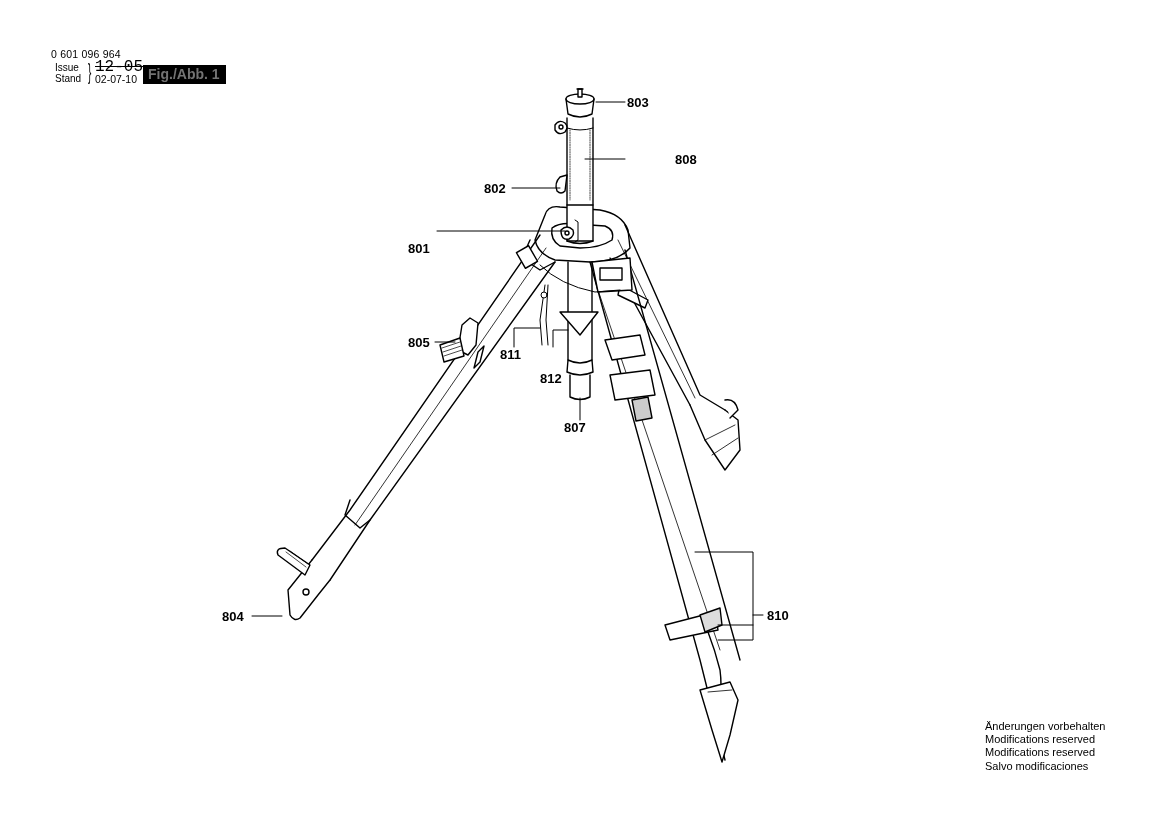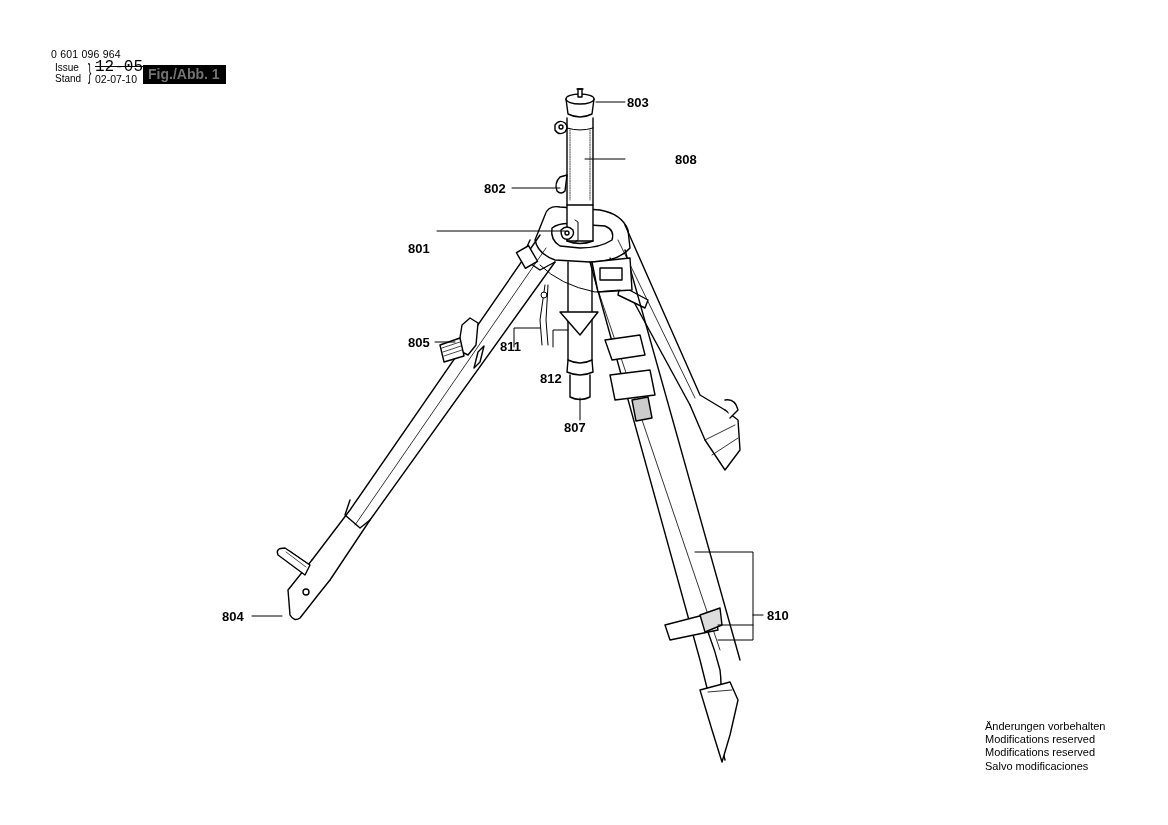--- a/index.html
+++ b/index.html
@@ -141,21 +141,21 @@
     <path d="M753 615 L763 615"></path>
     <path d="M252 616 L282 616"></path>
   </g>
 </svg>
 
 <div class="callout" style="left:627px; top:96px;">803</div>
 <div class="callout" style="left:627px; top:153px;padding-left:48px;">808</div>
 <div class="callout" style="left:484px; top:182px;">802</div>
 <div class="callout" style="left:408px; top:225px;margin-top:17px;">801</div>
 <div class="callout" style="left:408px; top:336px;">805</div>
-<div class="callout" style="left:500px; top:340px;text-align:right;">811</div>
+<div class="callout" style="left:500px; top:348px;text-align:right;">811</div>
 <div class="callout" style="left:540px; top:348px;margin-top:24px;">812</div>
 <div class="callout" style="left:564px; top:421px;">807</div>
 <div class="callout" style="left:767px; top:609px;">810</div>
 <div class="callout" style="left:222px; top:610px;">804</div>
 
 <div class="footer">
   <div>Änderungen vorbehalten</div>
   <div>Modifications reserved</div>
   <div>Modifications reserved</div>
   <div>Salvo modificaciones</div>

